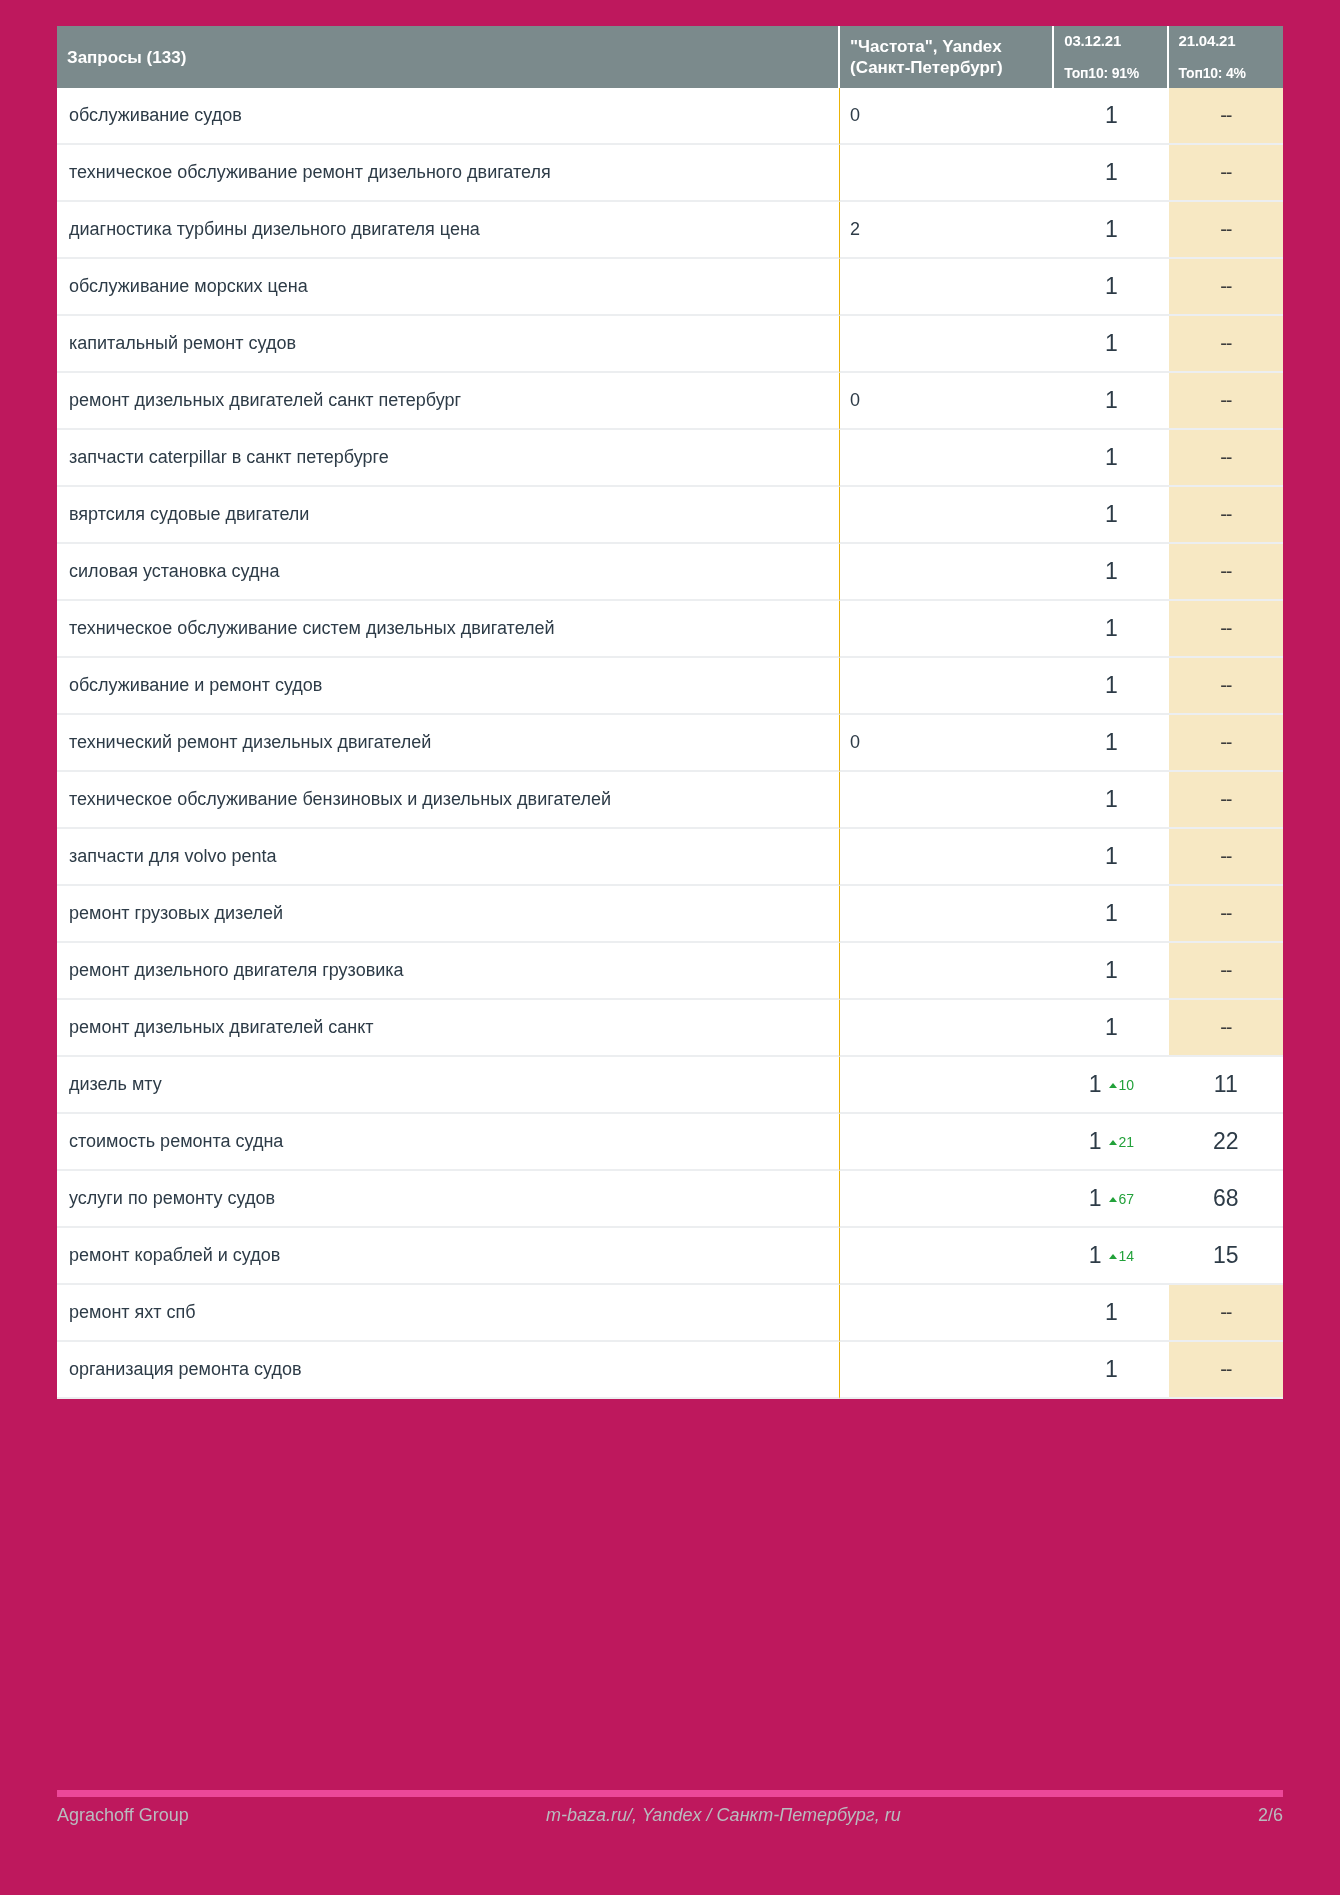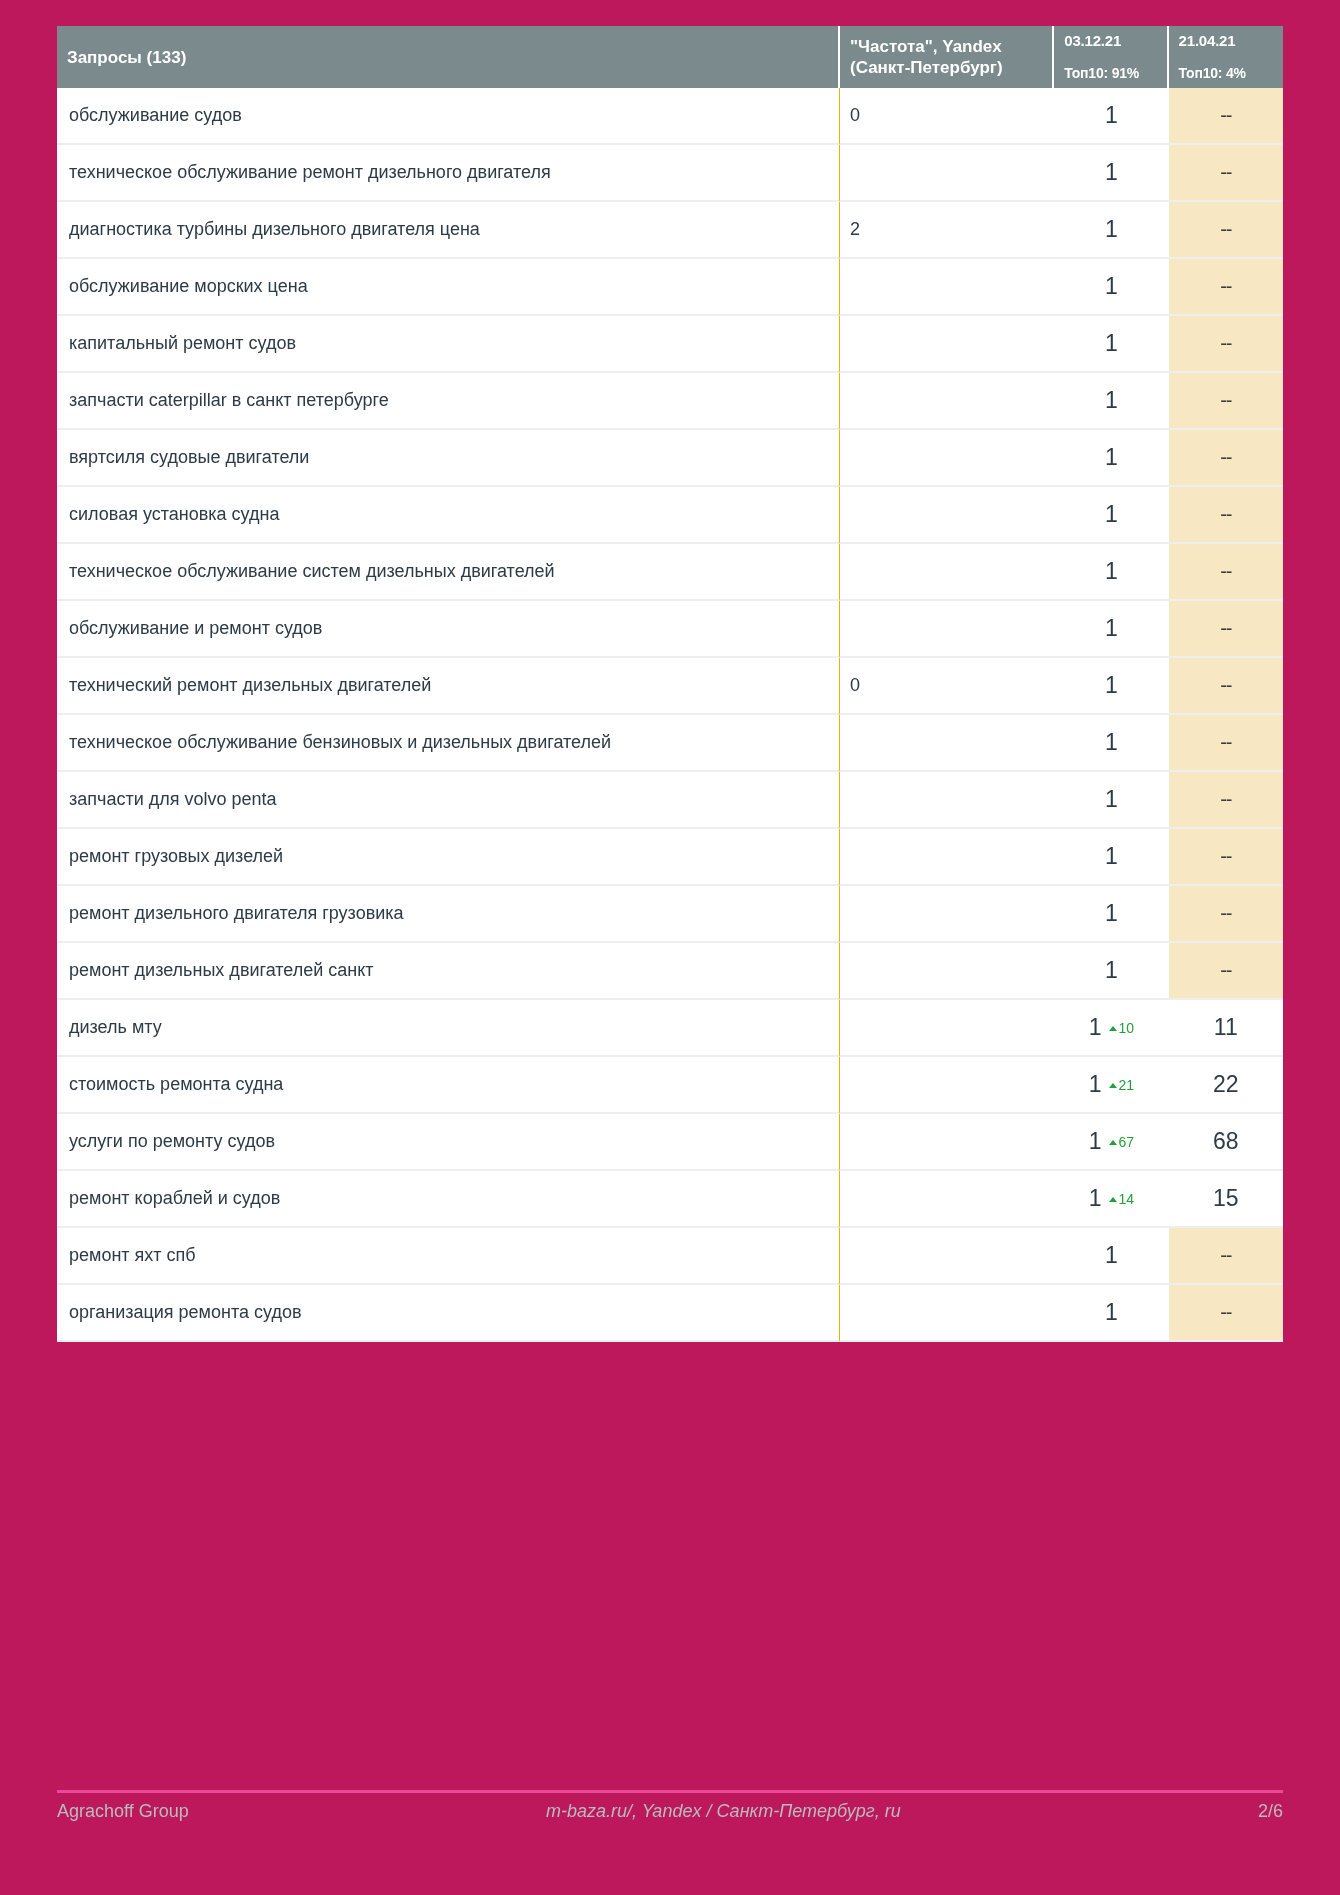--- a/index.html
+++ b/index.html
@@ -132,21 +132,21 @@
     position: relative;
     top: -2px;
   }
 
   
   .footer {
     position: absolute;
     left: 57px;
     top: 1790px;
     width: 1226px;
-    border-top: 3px solid #ec4899;
+    border-top: 7px solid #ec4899;
     padding-top: 8px;
     display: flex;
     align-items: center;
     color: #b9bcbf;
     font-size: 18px;
   }
   .footer .f-left { flex: 0 0 auto; }
   .footer .f-center { flex: 1 1 auto; text-align: center; font-style: italic; }
   .footer .f-right { flex: 0 0 auto; }
 </style>
@@ -198,20 +198,26 @@
           <td class="c-rank"><span>1</span></td>
           <td class="c-rank2 beige dash">--</td>
         </tr>
         <tr>
           <td class="c-query">капитальный ремонт судов</td>
           <td class="c-freq"></td>
           <td class="c-rank"><span>1</span></td>
           <td class="c-rank2 beige dash">--</td>
         </tr>
         <tr>
+          <td class="c-query">ремонт дизельных двигателей санкт петербург</td>
+          <td class="c-freq">0</td>
+          <td class="c-rank"><span>1</span></td>
+          <td class="c-rank2 beige dash">--</td>
+        </tr>
+        <tr>
           <td class="c-query">запчасти caterpillar в санкт петербурге</td>
           <td class="c-freq"></td>
           <td class="c-rank"><span>1</span></td>
           <td class="c-rank2 beige dash">--</td>
         </tr>
         <tr>
           <td class="c-query">вяртсиля судовые двигатели</td>
           <td class="c-freq"></td>
           <td class="c-rank"><span>1</span></td>
           <td class="c-rank2 beige dash">--</td>

